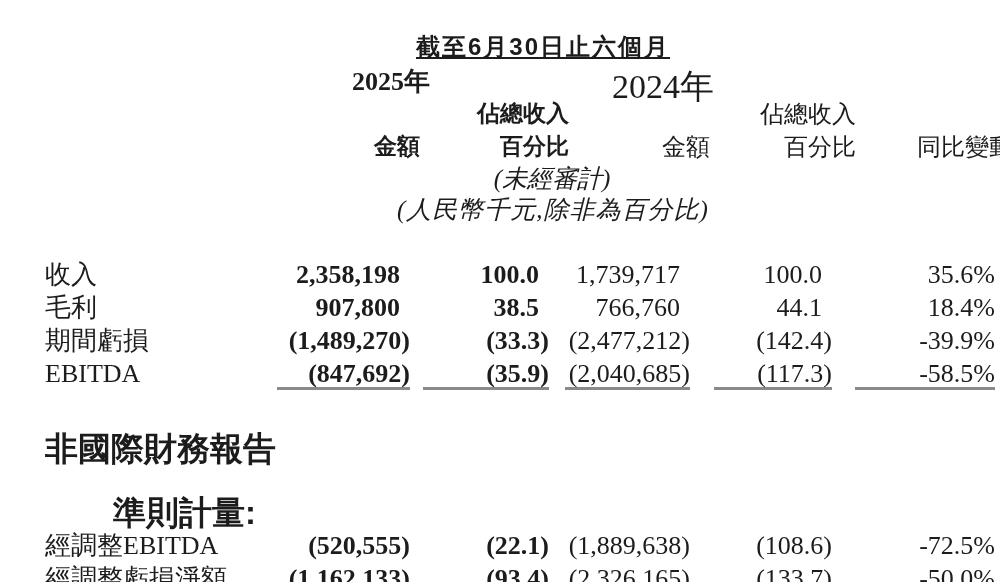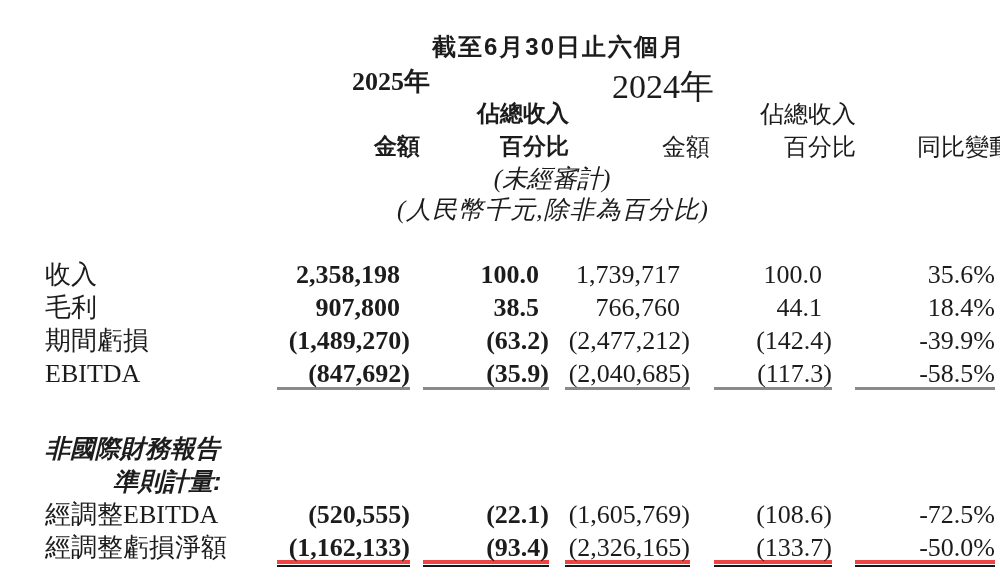--- a/index.html
+++ b/index.html
@@ -12,21 +12,21 @@
     font-size:26px;
     overflow:hidden;
   }
   .abs{position:absolute;white-space:nowrap;}
   .ra{text-align:right;margin-left:20px;}
   .ctr{text-align:center;}
   .serif-b{font-weight:700;}
   .heiti{font-family:"Liberation Sans","DejaVu Sans",sans-serif;font-weight:700;}
   .it{font-style:italic;}
   
-  .title{left:432px;top:31px;font-size:24px;letter-spacing:2px;}
+  .title{left:416px;top:31px;font-size:24px;letter-spacing:2px;text-decoration:underline;}
   .y2025{left:0;top:64px;width:410px;font-size:26px;}
   .y2024{left:0;top:64px;width:694px;font-size:34px;}
   .pct25{left:0;top:98px;width:549px;font-size:23px;}
   .pct24{left:0;top:98px;width:836px;font-size:24px;}
   .amt25{left:0;top:131px;width:400px;font-size:23px;}
   .sub25{left:0;top:131px;width:549px;font-size:23px;}
   .amt24{left:0;top:131px;width:690px;font-size:24px;}
   .sub24{left:0;top:131px;width:836px;font-size:24px;}
   .yoyh {left:0;top:131px;width:993px;font-size:24px;}
   .note1{left:402px;top:162px;width:300px;font-size:25px;}
@@ -39,21 +39,21 @@
   }
   .c{height:33px;line-height:33px;white-space:nowrap;box-sizing:border-box;}
   .lbl{text-align:left;}
   .num{text-align:right;}
   .b{font-weight:700;}
   .pp{padding-right:10px;}           
   .ul{border-bottom:3px solid #8a8a8a;}   
   .dl{position:relative;border-bottom:4px solid #ef4444;}
   .dl::after{content:"";position:absolute;left:0;right:0;bottom:-7px;height:2px;background:#161616;}
   .spacer{grid-column:1 / -1;height:42px;}
-  .sec{font-family:"Liberation Sans","DejaVu Sans",sans-serif;font-weight:700;font-size:25px;font-style:italic;}
+  .sec{font-family:"Liberation Sans","DejaVu Sans",sans-serif;font-weight:700;font-size:33px;}
   .indent{padding-left:68px;}
 </style>
 </head>
 <body>
 
 <div class="page">
 
   <div class="abs title heiti">截至6月30日止六個月</div>
 
   <div class="abs ra y2025 serif-b">2025年</div>
@@ -88,46 +88,46 @@
       <div class="c num b pp">38.5</div>
       <div class="c"></div>
       <div class="c num pp">766,760</div>
       <div class="c"></div>
       <div class="c num pp">44.1</div>
       <div class="c"></div>
       <div class="c num">18.4%</div>
       <div class="c lbl">期間虧損</div>
       <div class="c num b">(1,489,270)</div>
       <div class="c"></div>
-      <div class="c num b">(63.2)</div>
+      <div class="c num b">(33.3)</div>
       <div class="c"></div>
       <div class="c num">(2,477,212)</div>
       <div class="c"></div>
       <div class="c num">(142.4)</div>
       <div class="c"></div>
       <div class="c num">-39.9%</div>
       <div class="c lbl">EBITDA</div>
       <div class="c num b ul">(847,692)</div>
       <div class="c"></div>
       <div class="c num b ul">(35.9)</div>
       <div class="c"></div>
       <div class="c num ul">(2,040,685)</div>
       <div class="c"></div>
       <div class="c num ul">(117.3)</div>
       <div class="c"></div>
       <div class="c num ul">-58.5%</div>
       <div class="spacer"></div>
       <div class="c lbl sec" style="grid-column: 1 / -1;">非國際財務報告</div>
-      <div class="c lbl sec indent" style="grid-column: 1 / -1;">準則計量:</div>
+      <div class="c lbl sec indent" style="grid-column: 1 / -1; margin-top: 31px;">準則計量:</div>
       <div class="c lbl">經調整EBITDA</div>
       <div class="c num b">(520,555)</div>
       <div class="c"></div>
       <div class="c num b">(22.1)</div>
       <div class="c"></div>
-      <div class="c num">(1,605,769)</div>
+      <div class="c num">(1,889,638)</div>
       <div class="c"></div>
       <div class="c num">(108.6)</div>
       <div class="c"></div>
       <div class="c num">-72.5%</div>
       <div class="c lbl">經調整虧損淨額</div>
       <div class="c num b dl">(1,162,133)</div>
       <div class="c"></div>
       <div class="c num b dl">(93.4)</div>
       <div class="c"></div>
       <div class="c num dl">(2,326,165)</div>

